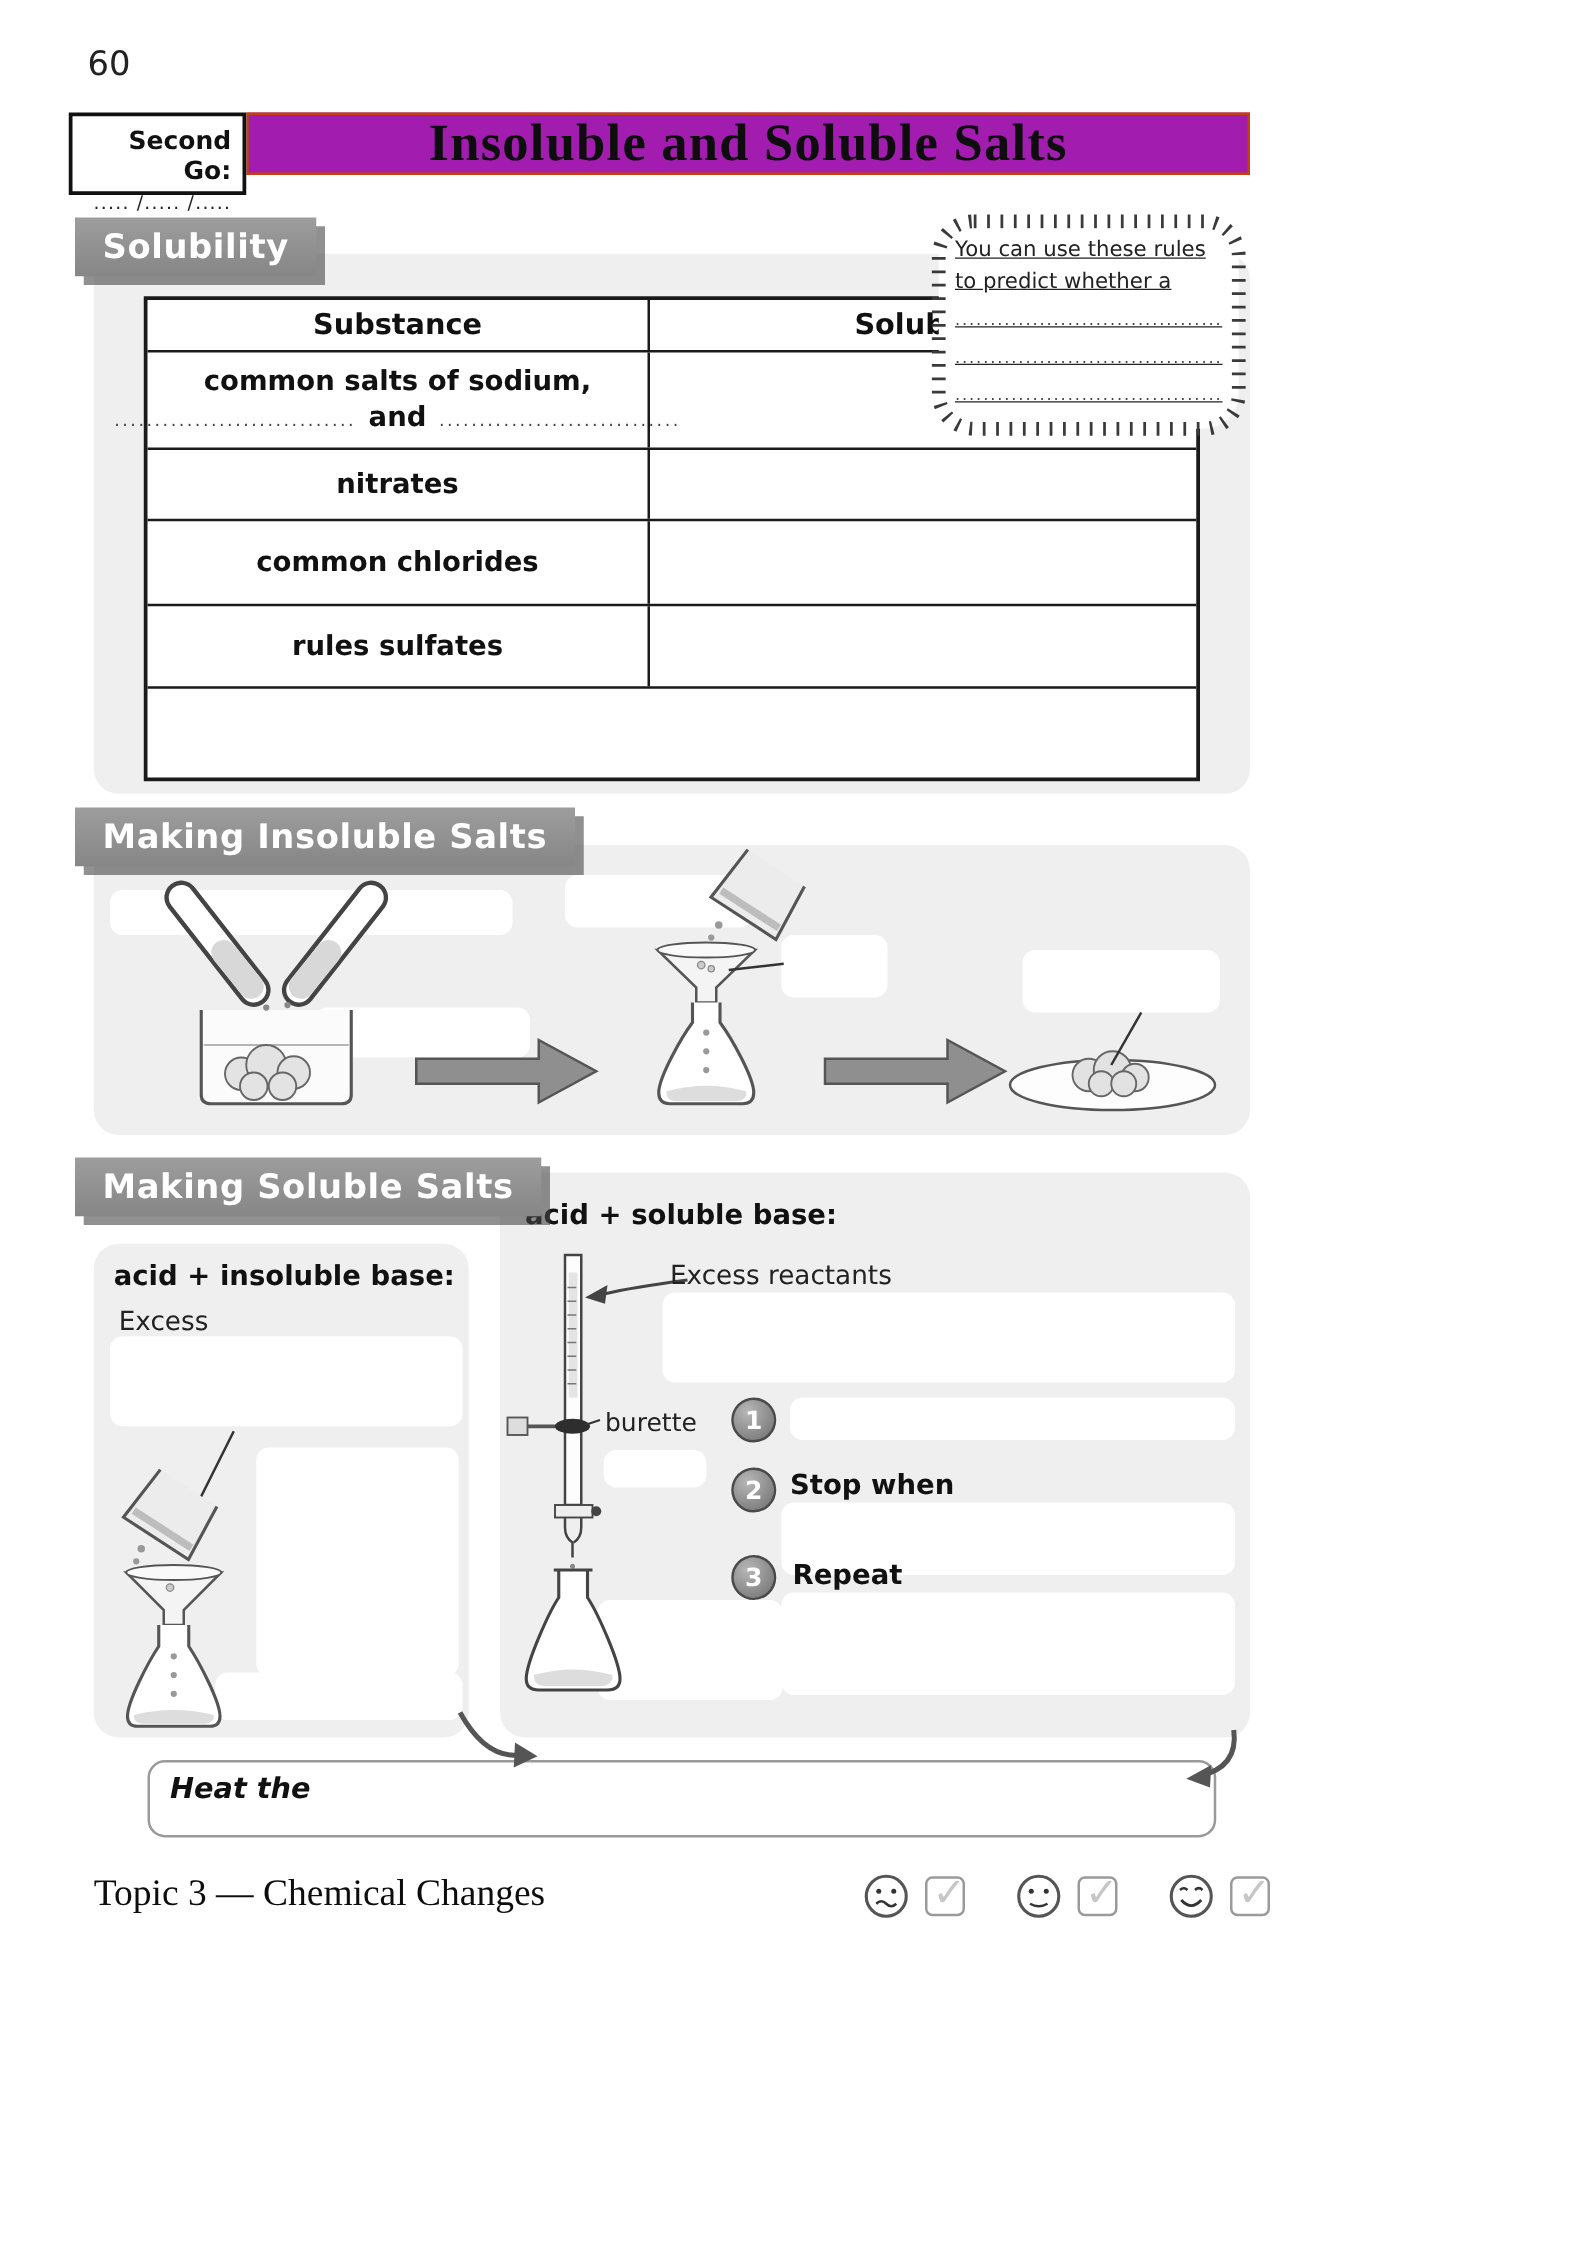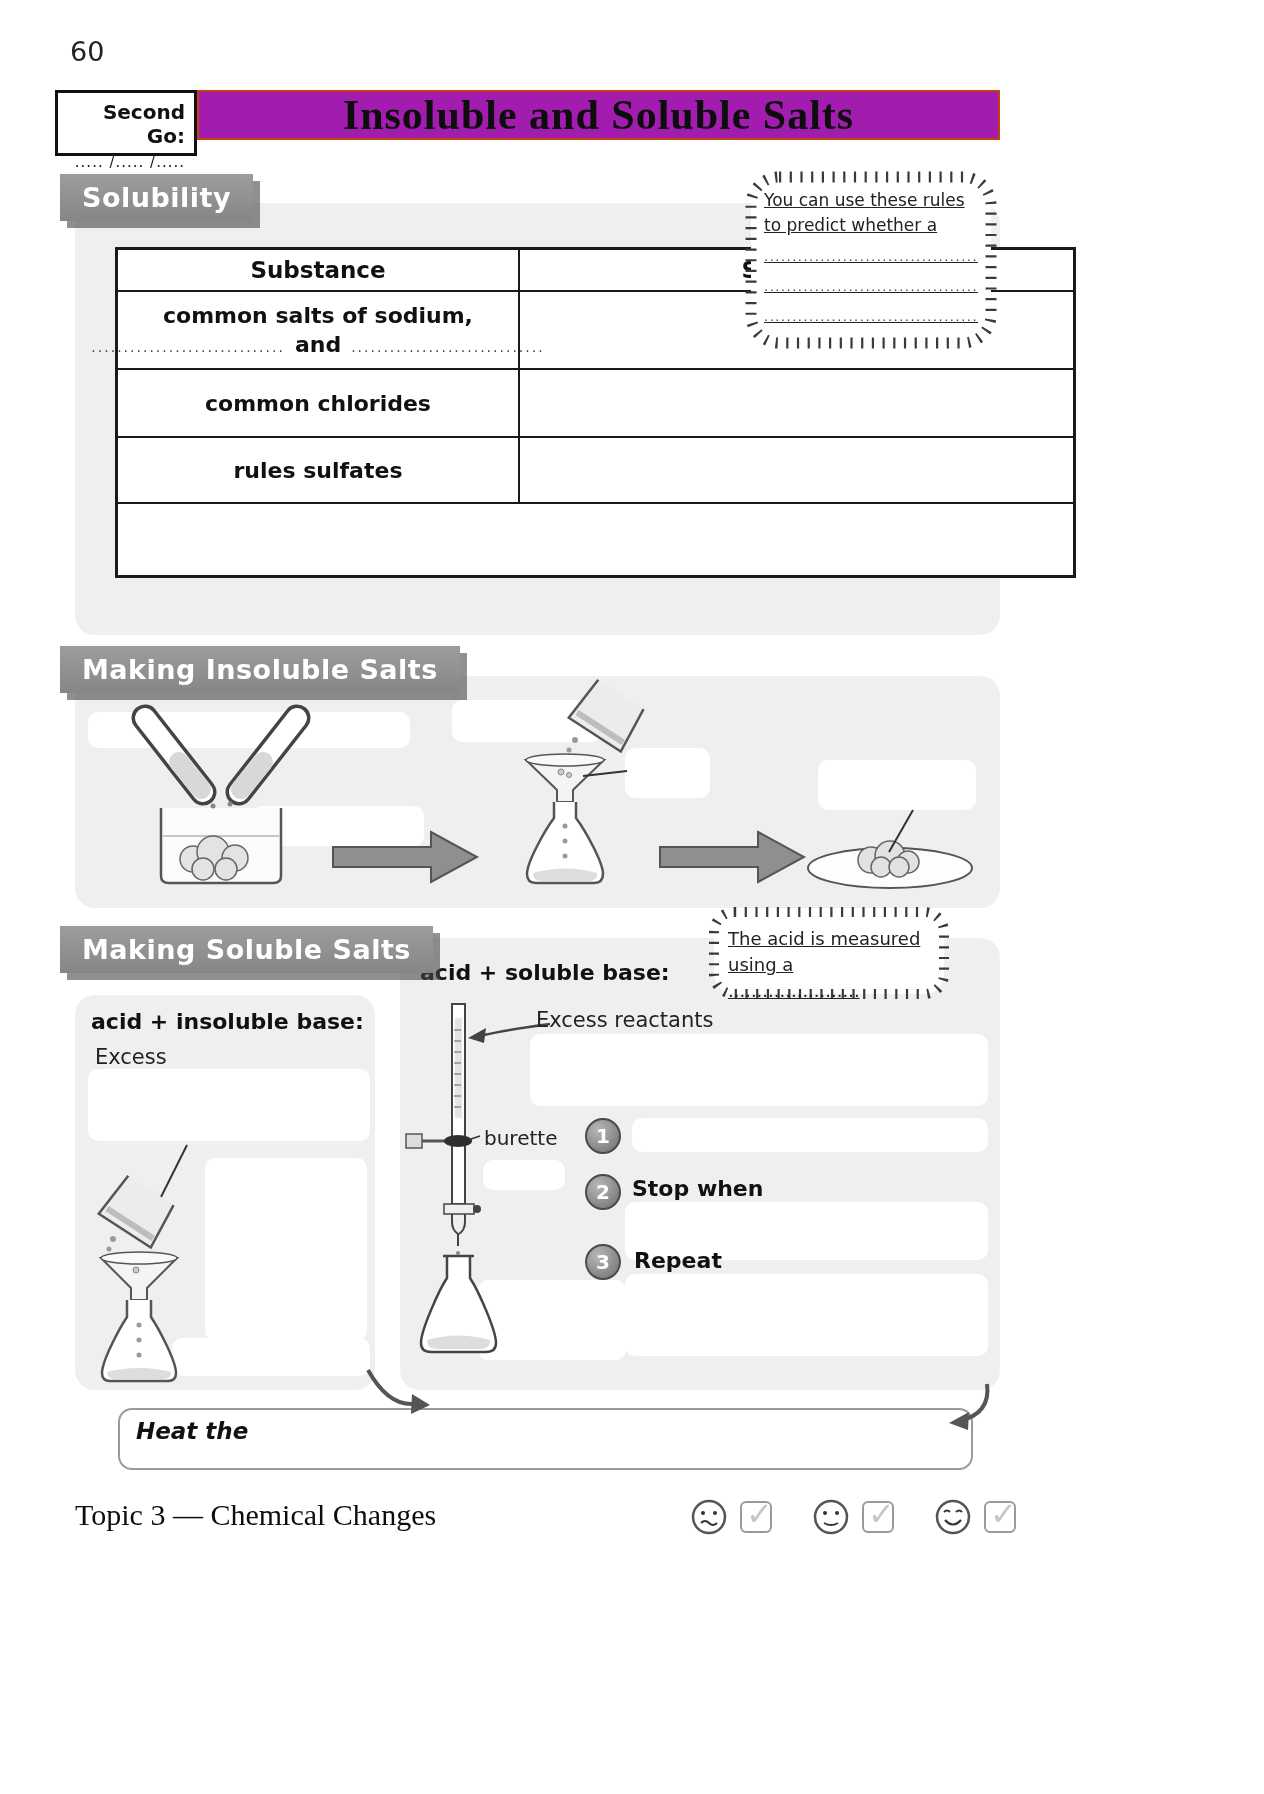--- a/index.html
+++ b/index.html
@@ -16,21 +16,21 @@
   .title-box { position:absolute; left:197px; top:90px; width:803px; height:50px; border:2px solid #c2410c; background:#a21caf; display:flex; align-items:center; justify-content:center; z-index:1; }
   .title-box span { font-family:"Liberation Serif",serif; font-weight:700; font-size:42px; letter-spacing:1px; color:#0d0d0d; }
 
   .badge { position:absolute; background:linear-gradient(#9d9d9d,#868686); color:#fff; font-weight:700; font-size:27px; padding:8px 22px; box-shadow:7px 7px 0 rgba(70,70,70,.6); z-index:6; letter-spacing:.5px; }
 
   .panel { position:absolute; background:#efefef; border-radius:20px; }
   .blank { position:absolute; background:#fff; border-radius:10px; z-index:2; }
   .illus { position:absolute; left:0; top:0; z-index:3; pointer-events:none; }
 
   
-  .sol-table { position:absolute; left:115px; top:247px; width:961px; border:3px solid #1a1a1a; background:#fff; z-index:1; }
+  .sol-table { position:absolute; left:115px; top:237px; width:845px; border:3px solid #1a1a1a; background:#fff; z-index:1; }
   .t-row { display:grid; grid-template-columns:400px 1fr; border-top:2px solid #1a1a1a; }
   .t-row:first-child { border-top:none; }
   .t-cell { display:flex; flex-direction:column; justify-content:center; align-items:center; text-align:center; font-weight:700; font-size:22px; color:#111; padding:4px 8px; }
   .t-cell + .t-cell { border-left:2px solid #1a1a1a; }
   .t-head .t-cell { font-size:23px; }
   .t-line2 { display:flex; align-items:baseline; gap:10px; margin-top:4px; }
   .dots { font-size:14px; font-weight:400; letter-spacing:2px; color:#444; line-height:1; white-space:nowrap; overflow:hidden; }
 
   
   .bubble { position:absolute; z-index:7; }
@@ -80,20 +80,26 @@
       <div class="t-cell">Soluble?</div>
     </div>
     <div class="t-row" style="height:78px;">
       <div class="t-cell">
         <div>common salts of sodium,</div>
         <div class="t-line2">
           <span class="dots">..............................</span>
           <span>and</span>
           <span class="dots">..............................</span>
         </div>
+      </div>
+      <div class="t-cell"></div>
+    </div>
+    <div class="t-row" style="height:57px;">
+      <div class="t-cell">
+        <div>nitrates</div>
       </div>
       <div class="t-cell"></div>
     </div>
     <div class="t-row" style="height:68px;">
       <div class="t-cell">
         <div>common chlorides</div>
       </div>
       <div class="t-cell"></div>
     </div>
     <div class="t-row" style="height:66px;">
@@ -288,30 +294,20 @@
       </g>
 
       <g>
         <path d="M47,318 L47,340 C39,352 21,392 21,405 Q21,414 31,414 L86,414 Q96,414 96,405 C96,392 78,352 70,340 L70,318" fill="#fff" stroke="#444" stroke-width="2.5"></path>
         <line x1="43" y1="318" x2="74" y2="318" stroke="#444" stroke-width="2.5"></line>
         <path d="M27,402 Q58,393 90,402 L90,405 Q88,411 80,411 L37,411 Q27,411 27,402 Z" fill="#ddd"></path>
       </g>
     </svg>
   </div>
 
-  <div class="bubble" style="left:706px; top:904px; width:246px; height:98px;">
-    <svg class="border" width="246" height="98" viewBox="0 0 246 98">
-      <rect x="8" y="8" width="230" height="82" rx="20" fill="#ffffff" stroke="#3a3a3a" stroke-width="10" stroke-dasharray="2.2 8.5"></rect>
-      <rect x="13" y="13" width="220" height="72" rx="16" fill="#ffffff"></rect>
-    </svg>
-    <div class="bubble-inner" style="top:22px; font-size:18px;">
-      <div>The acid is measured</div>
-      <div>using a .......................</div>
-    </div>
-  </div>
 
   <div class="heat-box">
     <span>Heat the</span>
   </div>
   <svg class="arrow-svg" style="left:360px; top:1366px;" width="72" height="50" viewBox="0 0 72 50">
     <path d="M8,4 Q28,40 54,38" fill="none" stroke="#555" stroke-width="4"></path>
     <polygon points="52,28 70,39 51,48" fill="#555"></polygon>
   </svg>
   <svg class="arrow-svg" style="left:935px; top:1378px;" width="62" height="54" viewBox="0 0 62 54">
     <path d="M52,6 Q56,36 24,43" fill="none" stroke="#555" stroke-width="4"></path>

